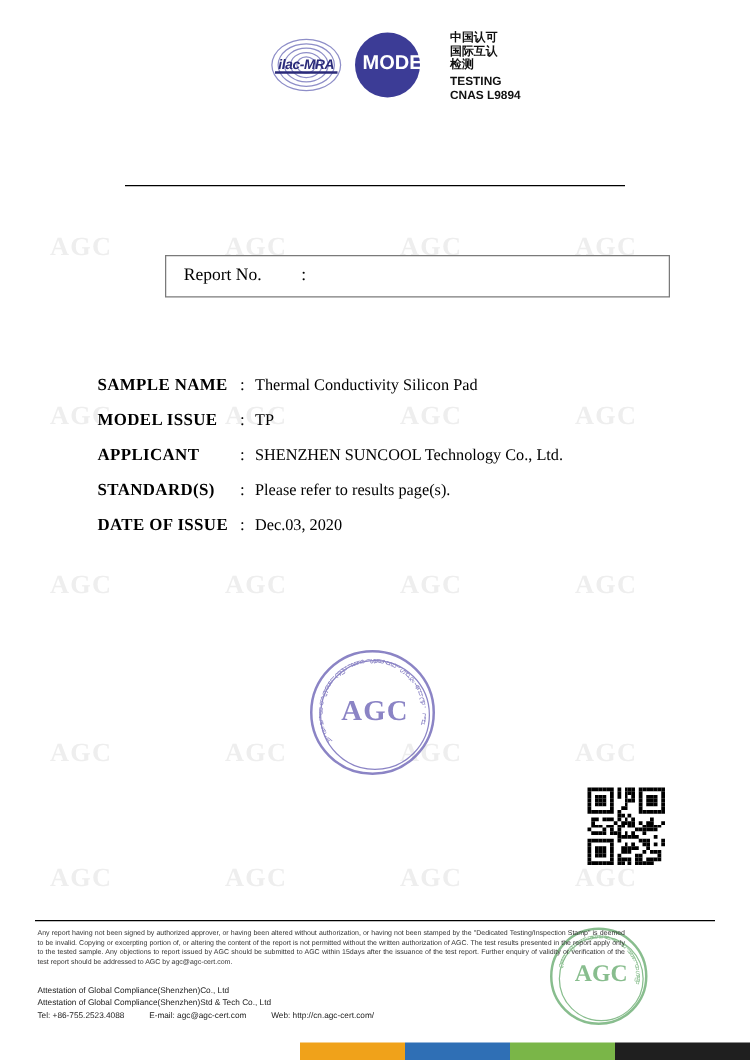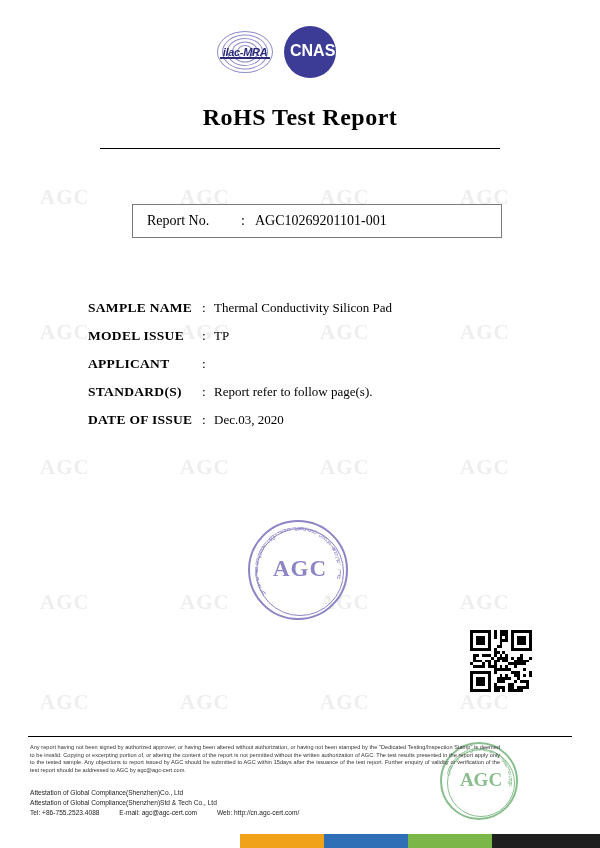--- a/index.html
+++ b/index.html
@@ -171,21 +171,21 @@
     width: 400px;
     height: 1px;
     background: #000;
   }
 
   
   .report-box {
     position: absolute;
     top: 204px;
     left: 132px;
-    width: 370px;
+    width: 404px;
     height: 34px;
     border: 1px solid #7a7a7a;
     box-sizing: border-box;
   }
   .report-label {
     position: absolute;
     left: 14px;
     top: 8px;
     font-size: 14px;
   }
@@ -205,21 +205,20 @@
   
   .fields {
     position: absolute;
     top: 300px;
     left: 78px;
     width: 460px;
   }
   .field-row {
     position: relative;
     height: 28px;
-    margin-left: 10px;
   }
   .field-label {
     position: absolute;
     left: 0;
     top: 0;
     font-size: 13.5px;
     font-weight: bold;
     letter-spacing: 0.3px;
   }
   .field-colon {
@@ -429,53 +428,61 @@
         <span style="width:34px;height:26px;"></span>
         <span style="width:24px;height:19px;"></span>
         <span style="width:14px;height:12px;"></span>
       </div>
       <div class="ilac-bar"></div>
       <div class="ilac-label">ilac-MRA</div>
     </div>
 
     <div class="cnas-logo">
       <div class="cnas-circle"></div>
-      <div class="cnas-text">CNAS</div>
-    </div>
-
+      <div class="cnas-text">MODEL</div>
+    </div>
+
+    <div class="cnas-cn">
+      <div>中国认可</div>
+      <div>国际互认</div>
+      <div>检测</div>
+    </div>
+    <div class="cnas-en">
+      <div>TESTING</div>
+      <div>CNAS L9894</div>
+    </div>
   </div>
 
-  <div class="doc-title">RoHS Test Report</div>
   <div class="title-rule"></div>
 
   <div class="report-box">
     <div class="report-label">Report No.</div>
     <div class="report-colon">:</div>
-    <div class="report-value">AGC10269201101-001</div>
   </div>
 
   <div class="fields">
     <div class="field-row">
       <div class="field-label">SAMPLE NAME</div>
       <div class="field-colon">:</div>
       <div class="field-value">Thermal  Conductivity Silicon Pad</div>
     </div>
     <div class="field-row">
       <div class="field-label">MODEL ISSUE</div>
       <div class="field-colon">:</div>
       <div class="field-value">TP</div>
     </div>
     <div class="field-row">
       <div class="field-label">APPLICANT</div>
       <div class="field-colon">:</div>
+      <div class="field-value">SHENZHEN  SUNCOOL  Technology Co., Ltd.</div>
     </div>
     <div class="field-row">
       <div class="field-label">STANDARD(S)</div>
       <div class="field-colon">:</div>
-      <div class="field-value">Report refer to follow page(s).</div>
+      <div class="field-value">Please refer to results page(s).</div>
     </div>
     <div class="field-row">
       <div class="field-label">DATE OF ISSUE</div>
       <div class="field-colon">:</div>
       <div class="field-value">Dec.03, 2020</div>
     </div>
   </div>
 
 
   <div class="stamp stamp-main">

